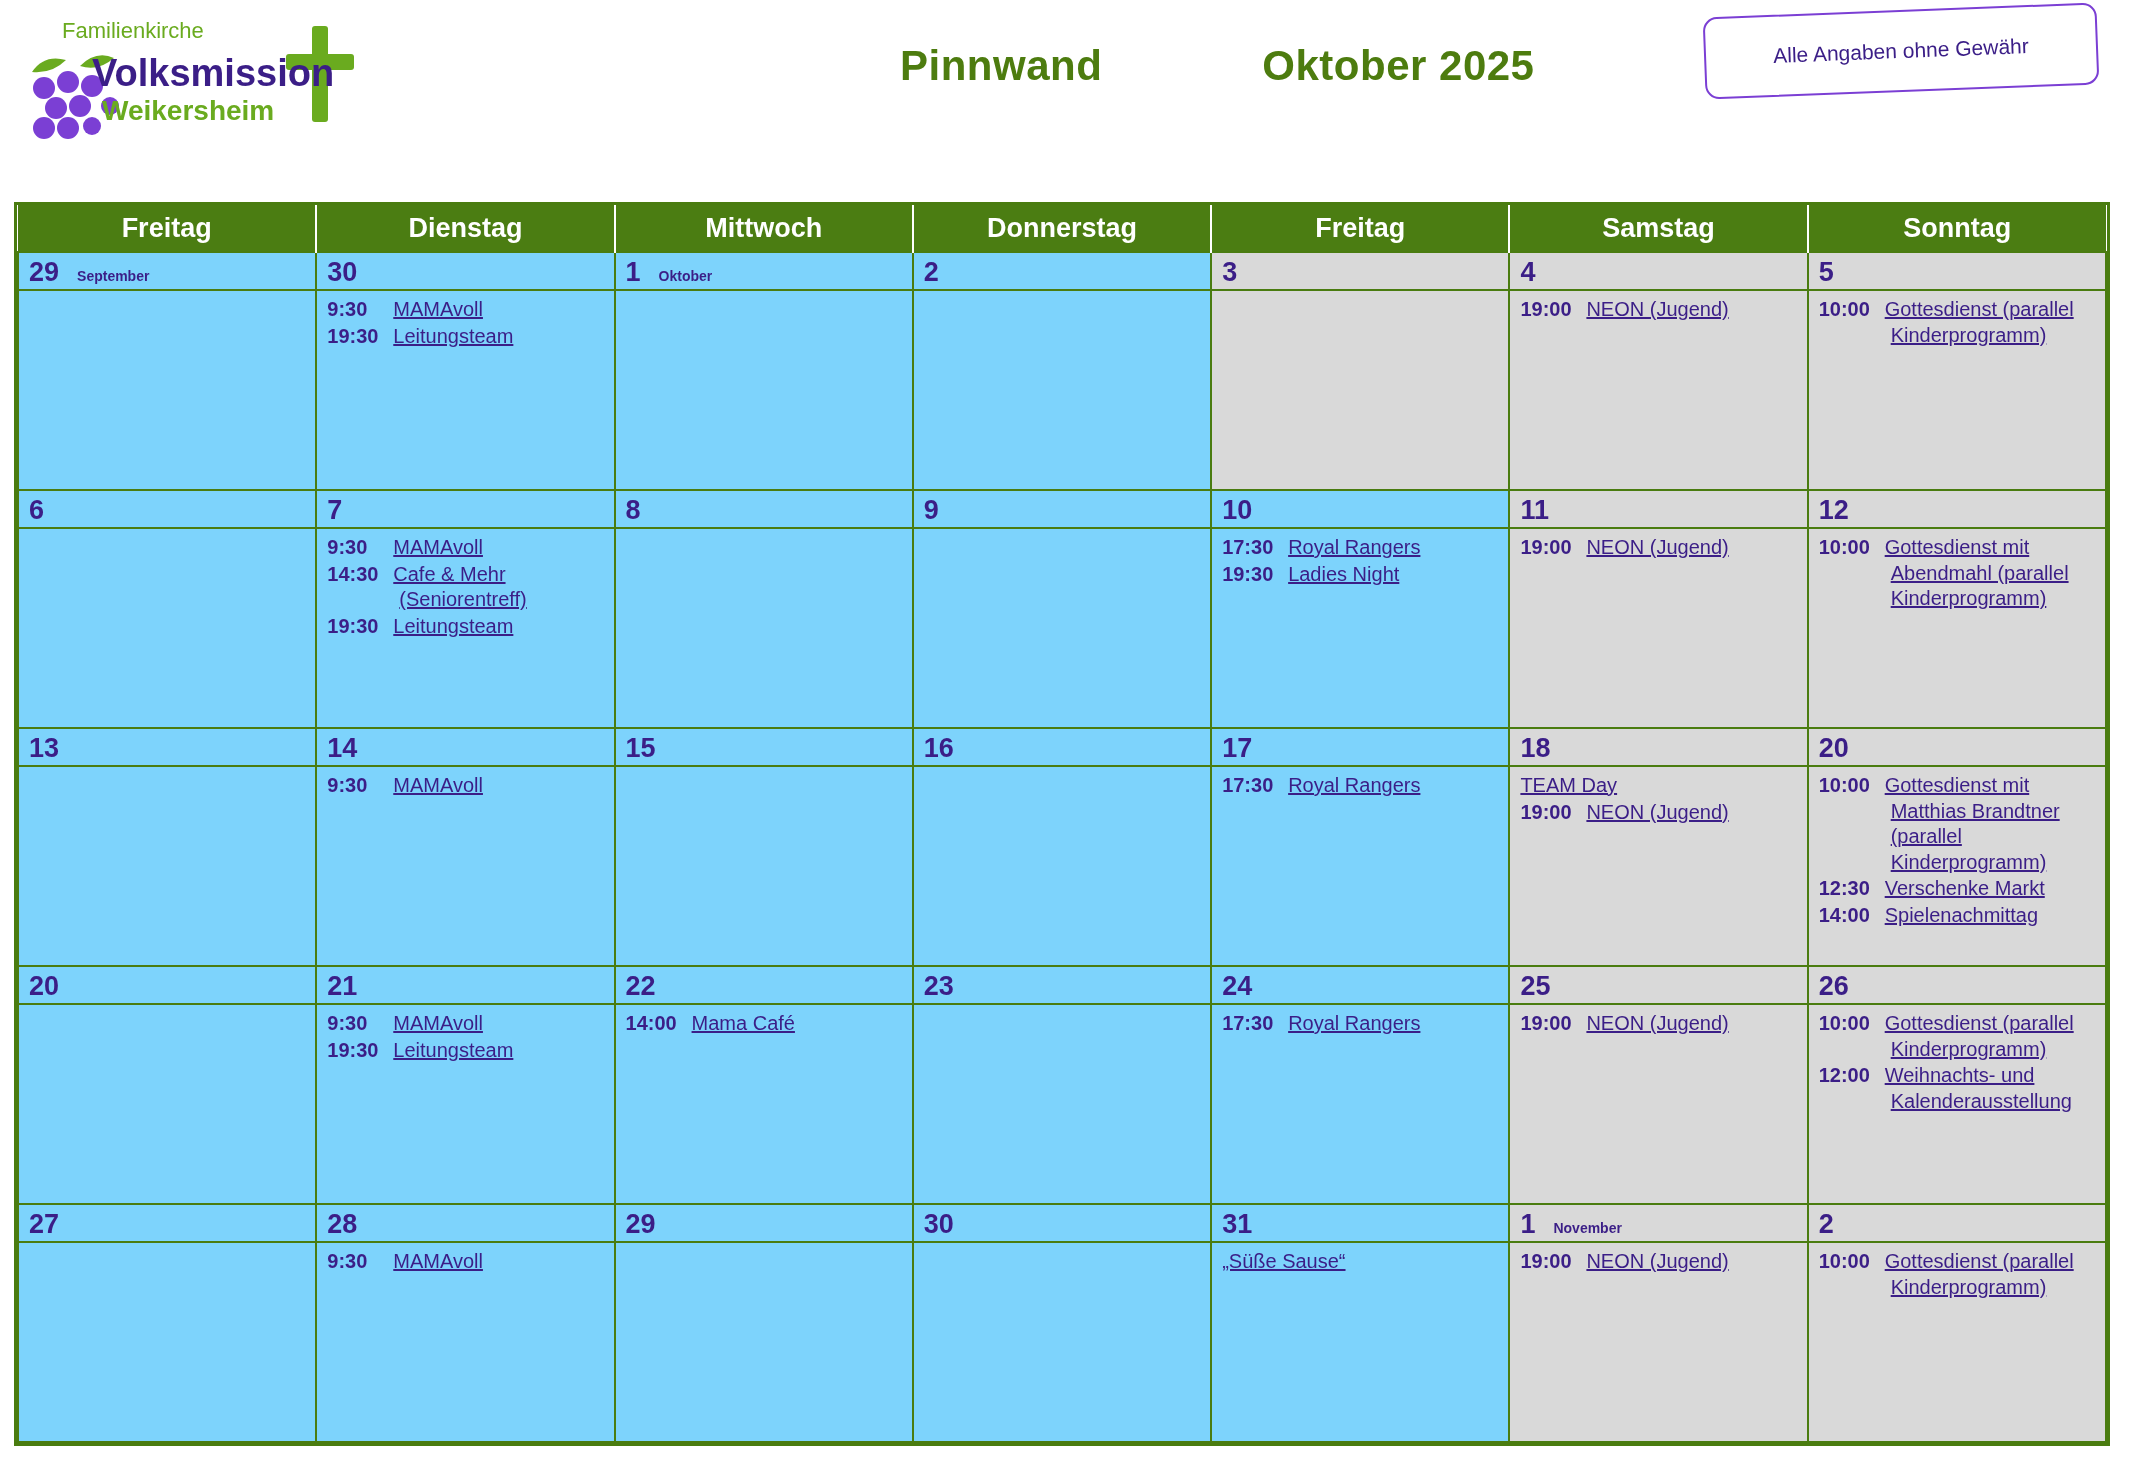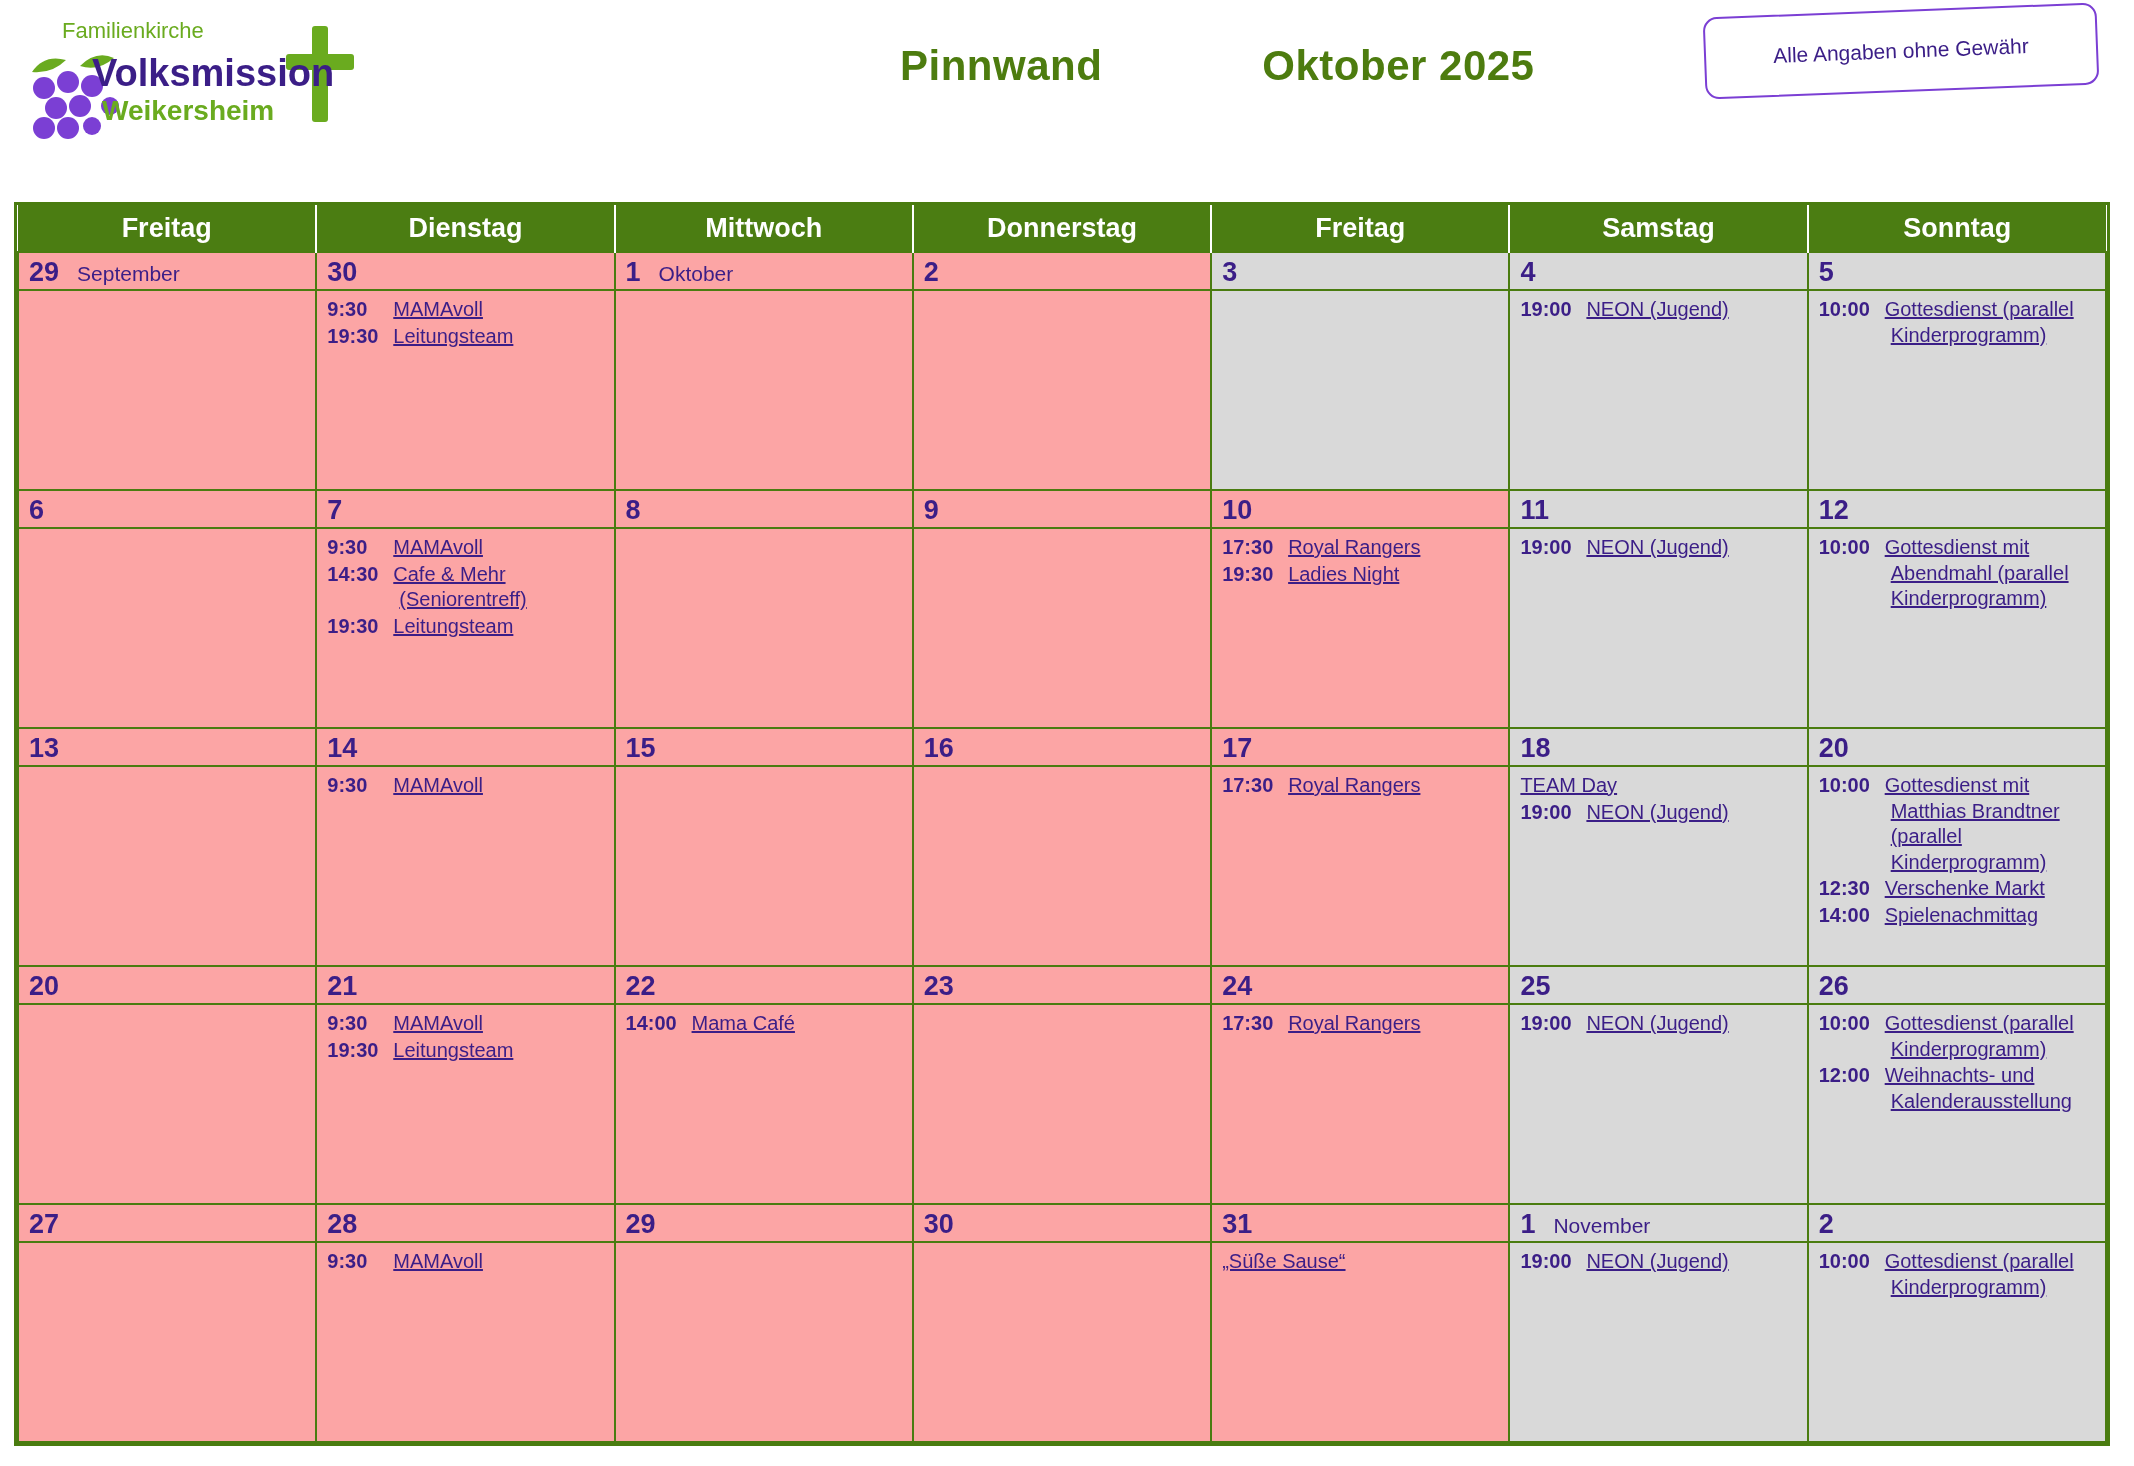--- a/index.html
+++ b/index.html
@@ -98,42 +98,42 @@
     text-align: center;
     vertical-align: middle;
   }
   table.cal th:last-child { border-right: none; }
 
   td.daycell {
     border: 2px solid #4a7c10;
     vertical-align: top;
     padding: 0;
     height: 236px;
-    background: #fca5a5;
+    background: #7dd3fc;
   }
   td.weekend { background: #d9d9d9; }
 
   .daynum-row {
     display: flex;
     align-items: baseline;
     gap: 18px;
     padding: 6px 8px 2px 10px;
     border-bottom: 2px solid #4a7c10;
     height: 28px;
     box-sizing: content-box;
   }
   .daynum {
     font-size: 27px;
     font-weight: bold;
     color: #3b1e87;
     line-height: 1;
   }
   .monthlabel {
-    font-size: 21px;
-    font-weight: normal;
+    font-size: 14px;
+    font-weight: bold;
     color: #3b1e87;
     line-height: 1;
   }
 
   .events {
     padding: 6px 8px 4px 10px;
     text-decoration: underline;
   }
   .event {
     font-size: 20px;

